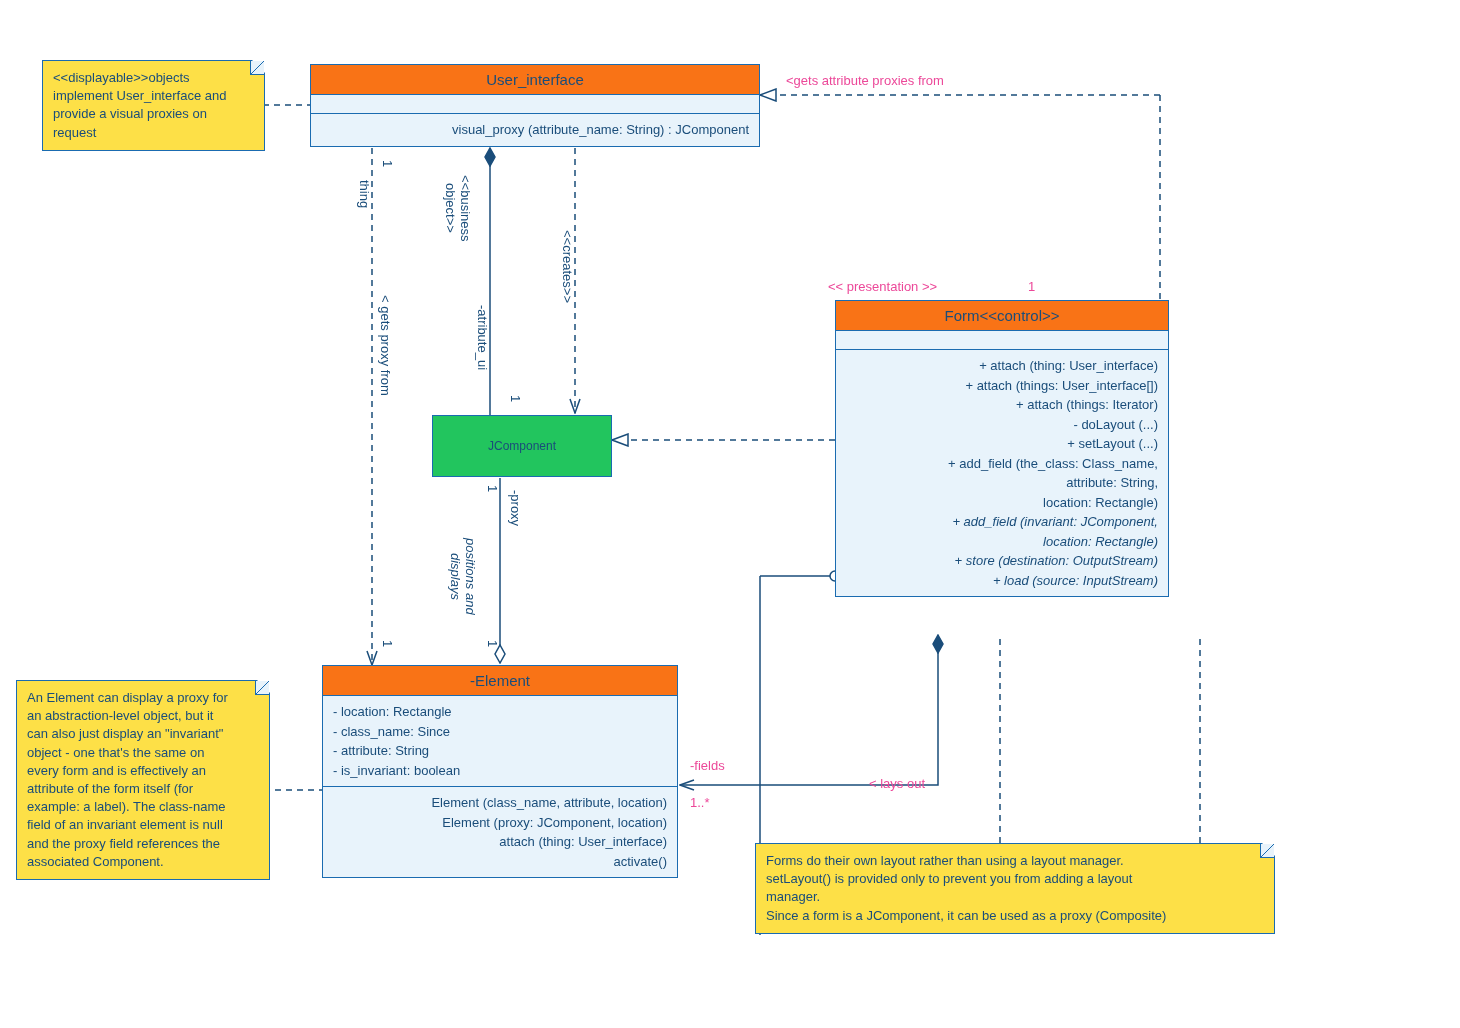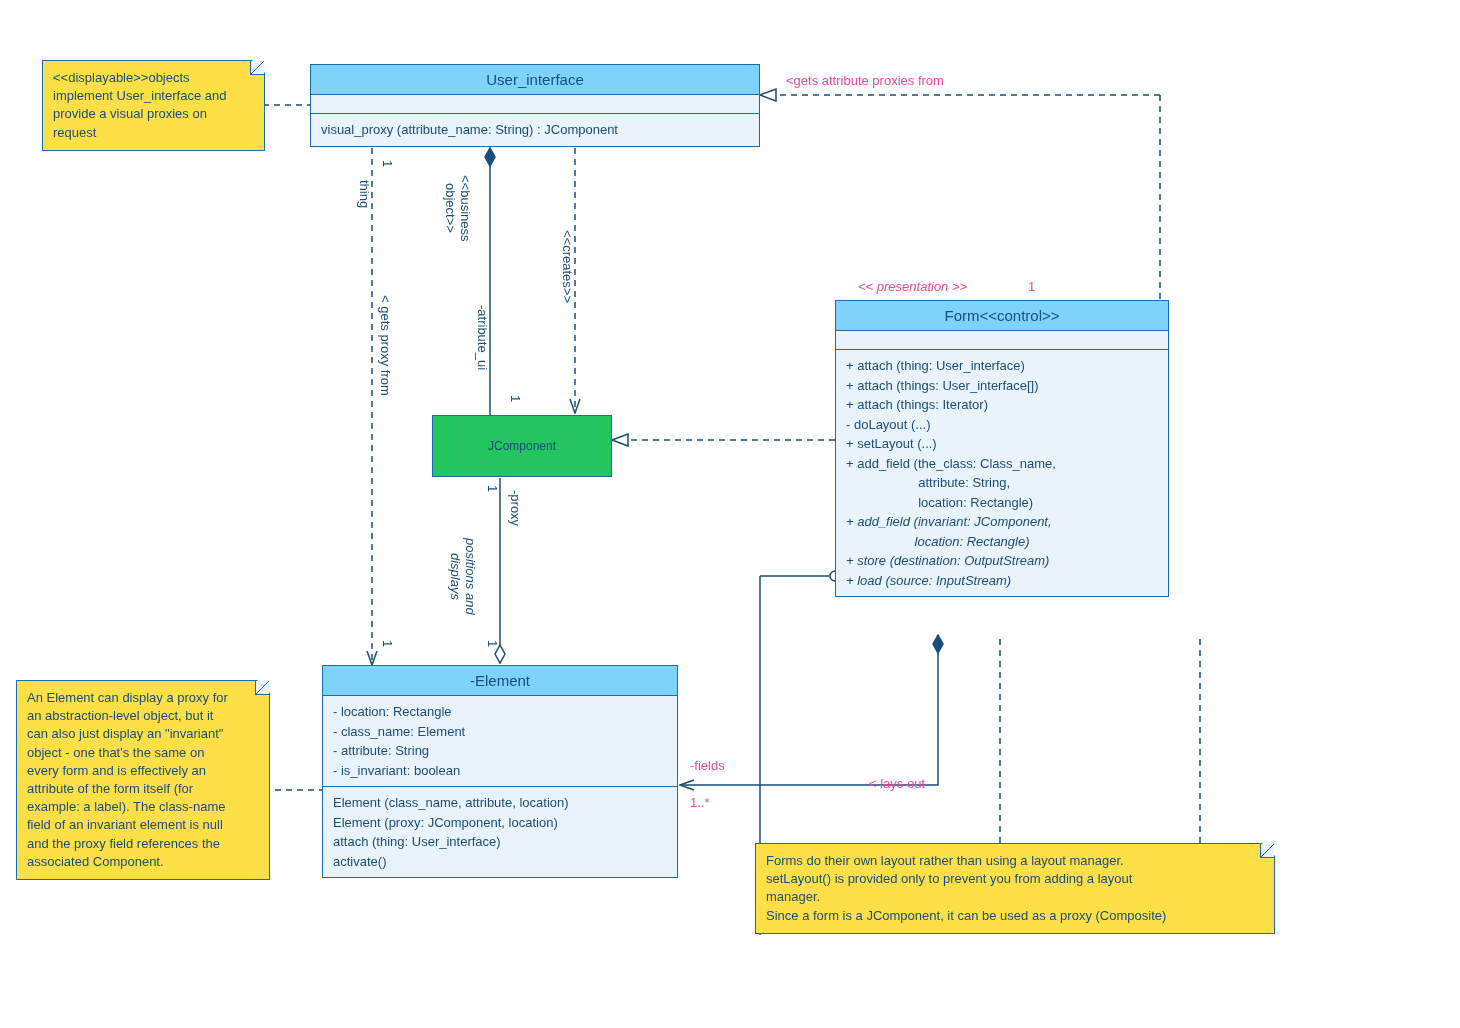--- a/index.html
+++ b/index.html
@@ -12,31 +12,31 @@
     position: relative;
     width: 1460px;
     height: 1028px;
   }
   .class-box {
     position: absolute;
     border: 1.5px solid #1a6bb0;
     background: #e8f3fb;
   }
   .class-title {
-    background: #7dd3fc;
+    background: #f97316;
     text-align: center;
     padding: 6px 8px;
     font-size: 15px;
     border-bottom: 1.5px solid #1a6bb0;
   }
   .class-section {
     padding: 6px 10px;
     border-bottom: 1.5px solid #1a6bb0;
   }
-  .class-section:last-child { border-bottom: none; }
+  .class-section:last-child { border-bottom: none; text-align: right; }
   .class-section div { line-height: 1.5; white-space: pre; }
   .note-box {
     position: absolute;
     border: 1.5px solid #1a6bb0;
     background: #fde047;
     padding: 8px 10px;
     line-height: 1.4;
   }
   .note-box::after {
     content: '';
@@ -163,21 +163,21 @@
 </div>
 
 <div class="plain-box" style="left:432px; top:415px; width:178px; height:60px;">
   <span>JComponent</span>
 </div>
 
 <div class="class-box" style="left:322px; top:665px; width:354px;">
   <div class="class-title">-Element</div>
   <div class="class-section">
     <div>- location: Rectangle</div>
-    <div>- class_name: Element</div>
+    <div>- class_name: Since</div>
     <div>- attribute: String</div>
     <div>- is_invariant: boolean</div>
   </div>
   <div class="class-section">
     <div>Element (class_name, attribute, location)</div>
     <div>Element (proxy: JComponent, location)</div>
     <div>attach (thing: User_interface)</div>
     <div>activate()</div>
   </div>
 </div>
@@ -196,21 +196,21 @@
     <div>+ add_field (the_class: Class_name,</div>
     <div>                    attribute: String,</div>
     <div>                    location: Rectangle)</div>
     <div class="italic">+ add_field (invariant: JComponent,</div>
     <div class="italic">                   location: Rectangle)</div>
     <div class="italic">+ store (destination: OutputStream)</div>
     <div class="italic">+ load (source: InputStream)</div>
   </div>
 </div>
 
-<div class="label" style="left:858px; top:279px;font-style:italic;">&lt;&lt; presentation &gt;&gt;</div>
+<div class="label" style="left:828px; top:279px;">&lt;&lt; presentation &gt;&gt;</div>
 <div class="label" style="left:1028px; top:279px;">1</div>
 
 <div class="label" style="left:786px; top:73px;">&lt;gets attribute proxies from</div>
 
 <div class="note-box" style="left:16px; top:680px; width:232px;">
   <span style="white-space:pre-line;">An Element can display a proxy for
 an abstraction-level object, but it
 can also just display an "invariant"
 object - one that's the same on
 every form and is effectively an

